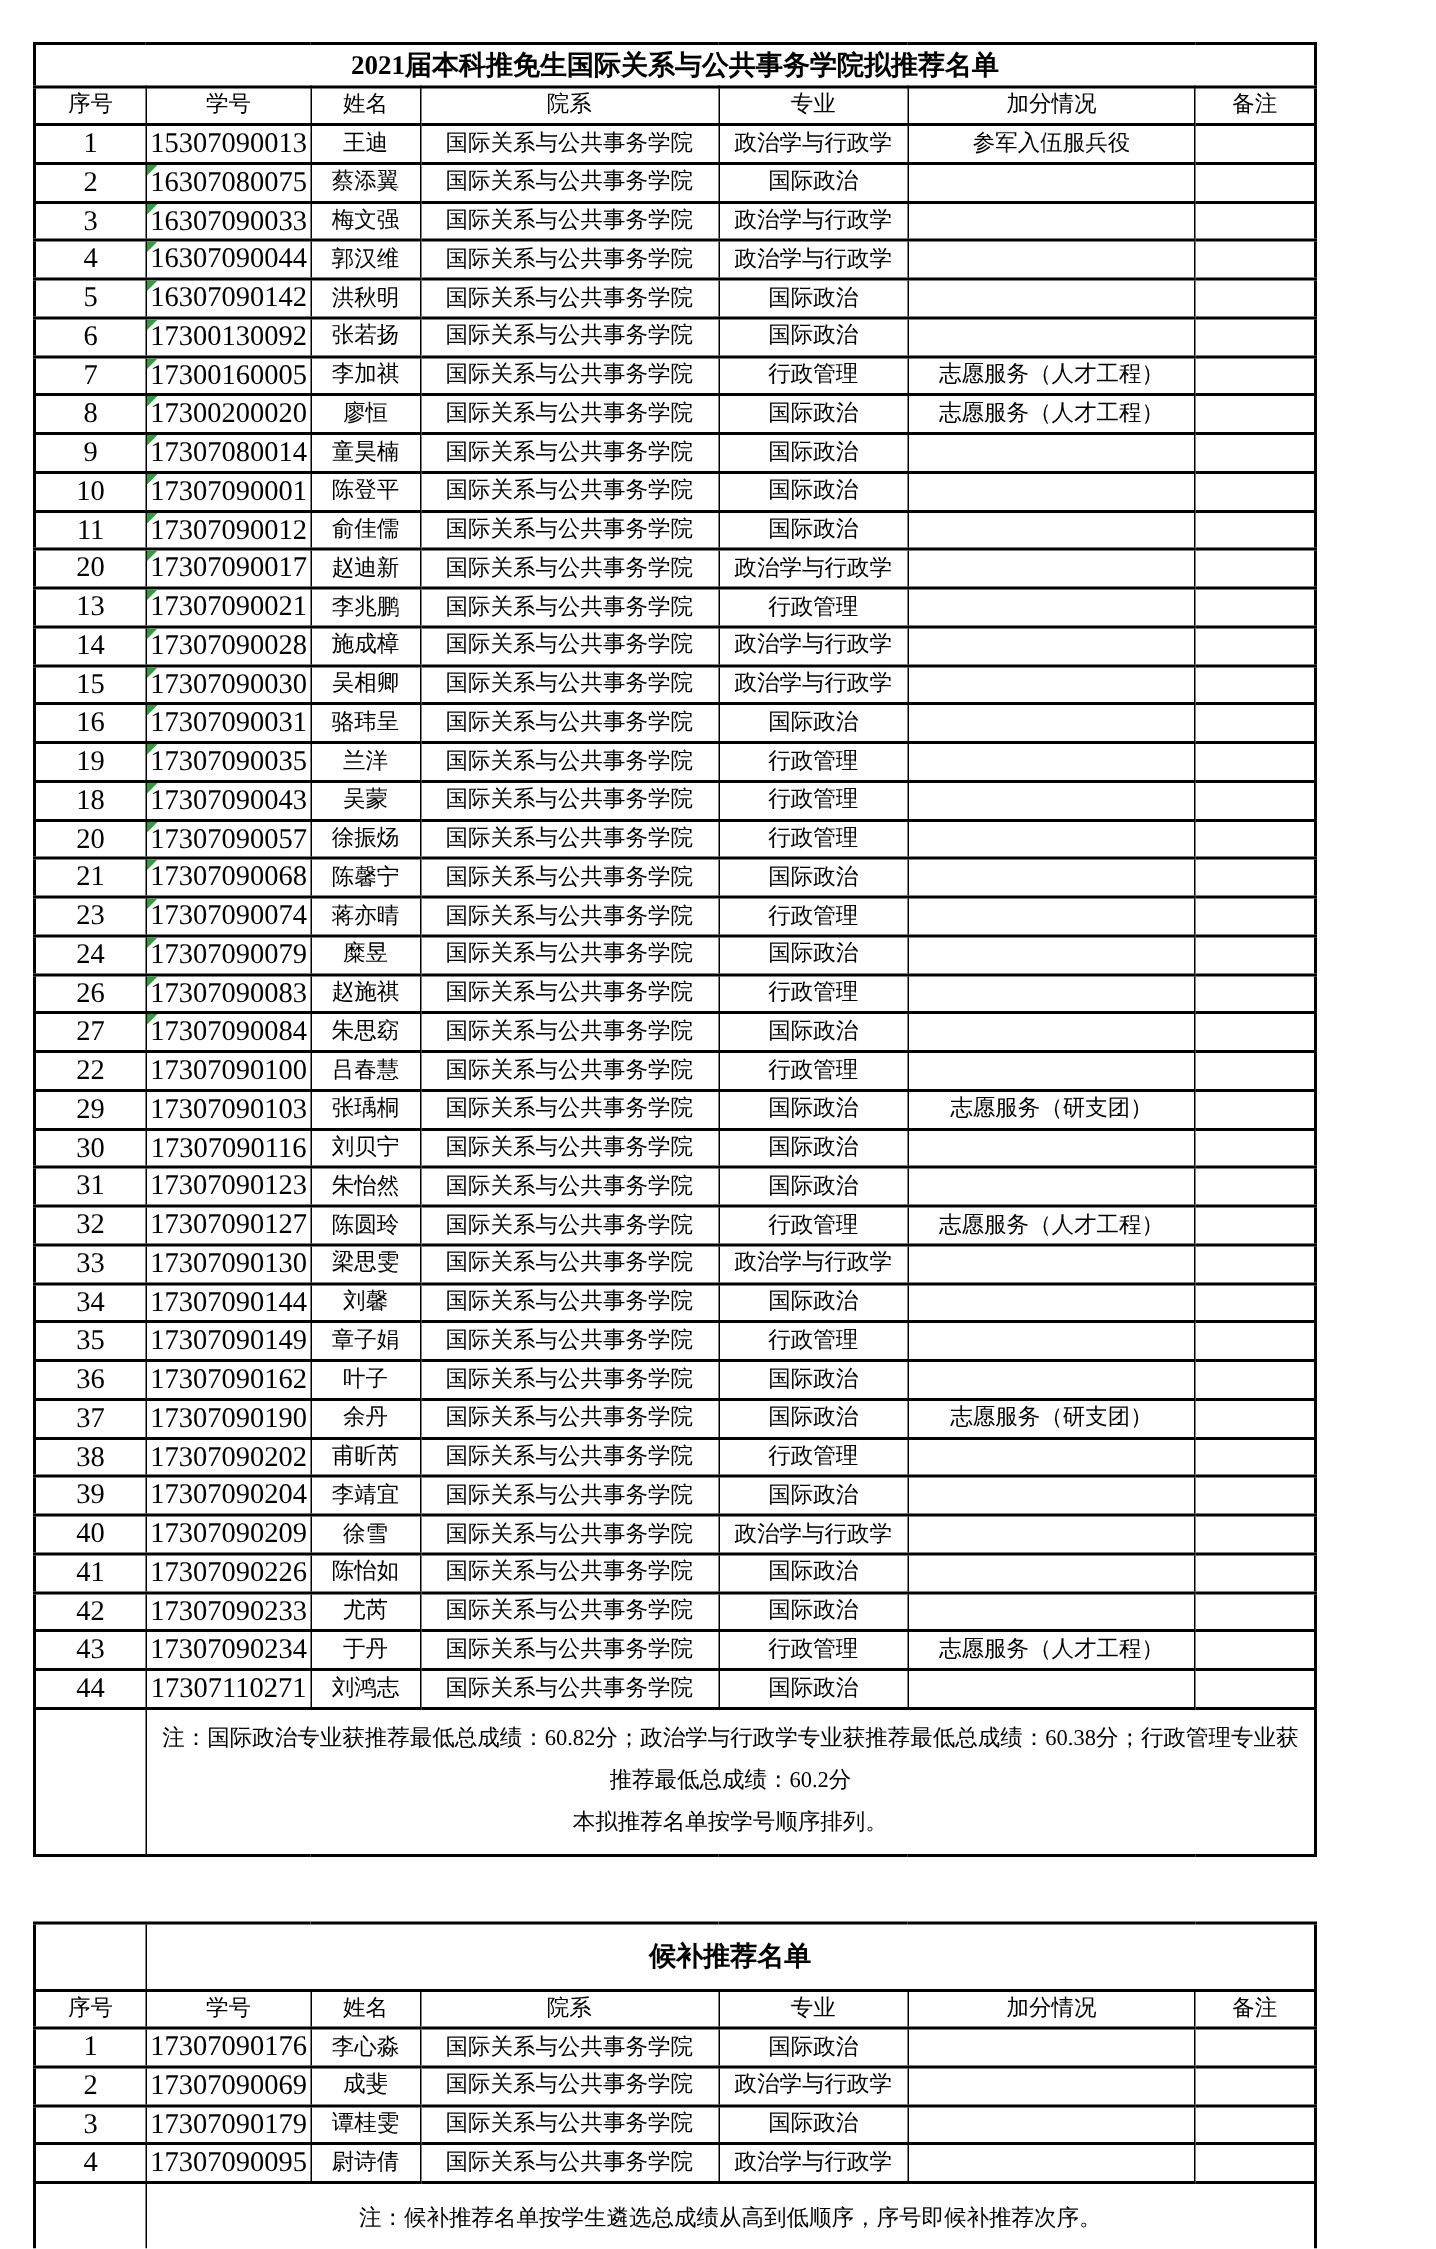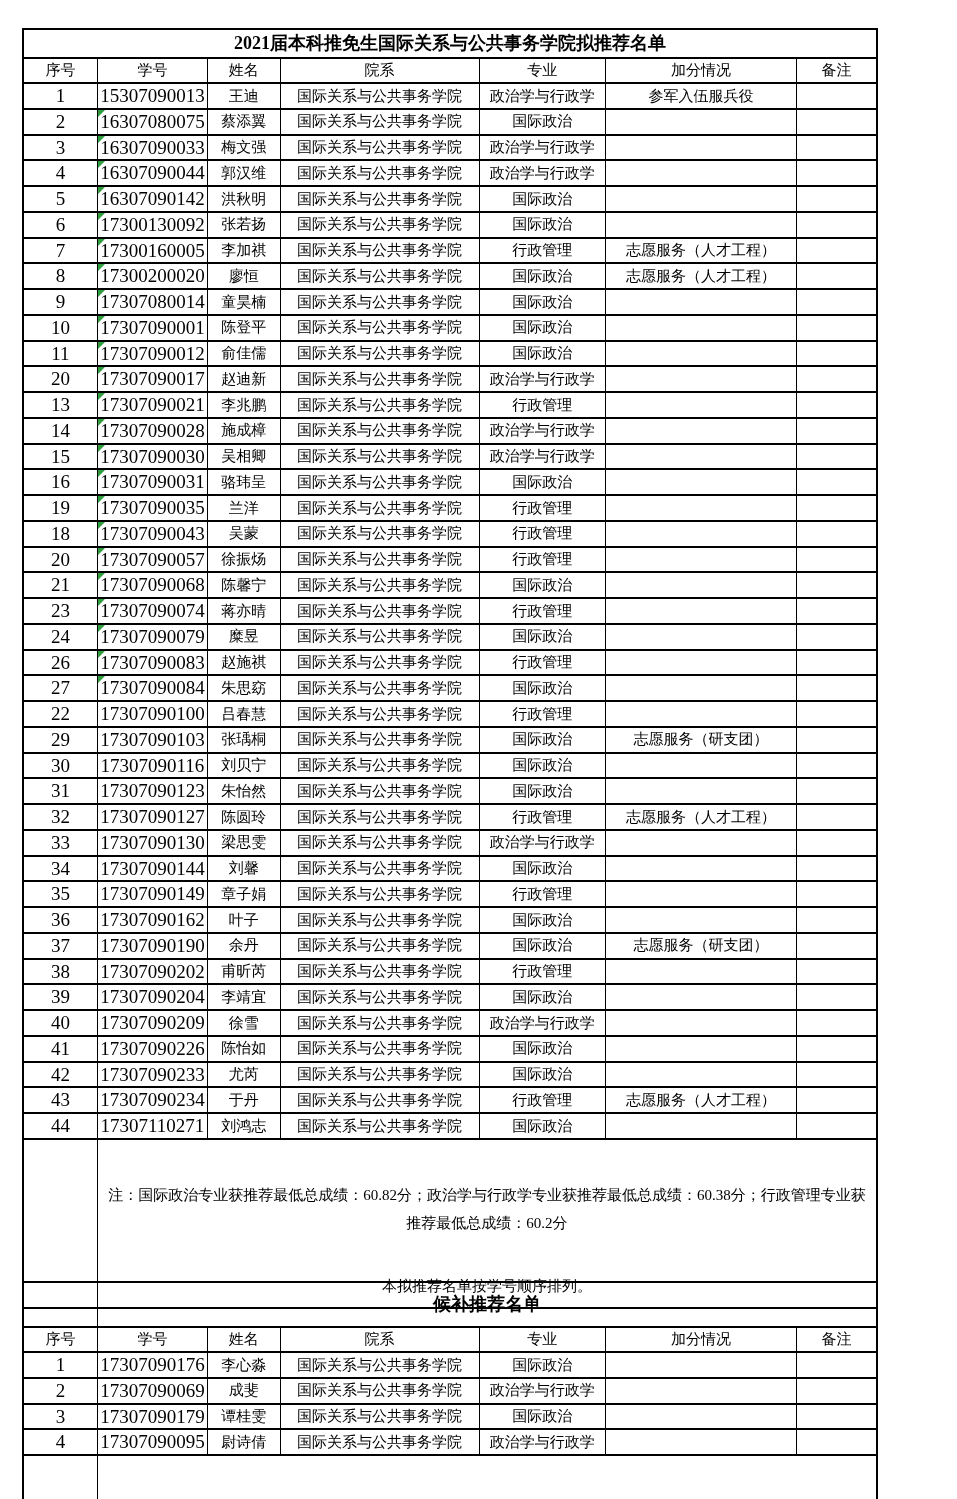--- a/index.html
+++ b/index.html
@@ -16,21 +16,21 @@
   .tbl tr.note-row{height:98px;}
   .tbl tr.title-row2{height:45px;border-radius:19px;}
   .tbl tr.note-row2{height:50px;}
   td.title{font-weight:bold;font-size:18px;}
   td.hd{font-size:15px;margin-left:48px;}
   td.c.seq,td.c.id{font-size:19px;}
   td.c.id{position:relative;}
   td.c.id.has-marker::before{content:"";position:absolute;top:0;left:0;width:0;height:0;
       border-top:7px solid #2f9e3d;border-right:7px solid transparent;}
   td.note{white-space:normal;line-height:1.85;padding:6px 10px;font-size:15px;}
-  td.note div{margin-top:36px;}
+  td.note div{}
   #tbl-main{top:28px;}
   #tbl-wait{top:1281px;}
 </style>
 </head>
 <body>
 
 <div class="page">
 
   <table class="tbl" id="tbl-main">
     <colgroup>

